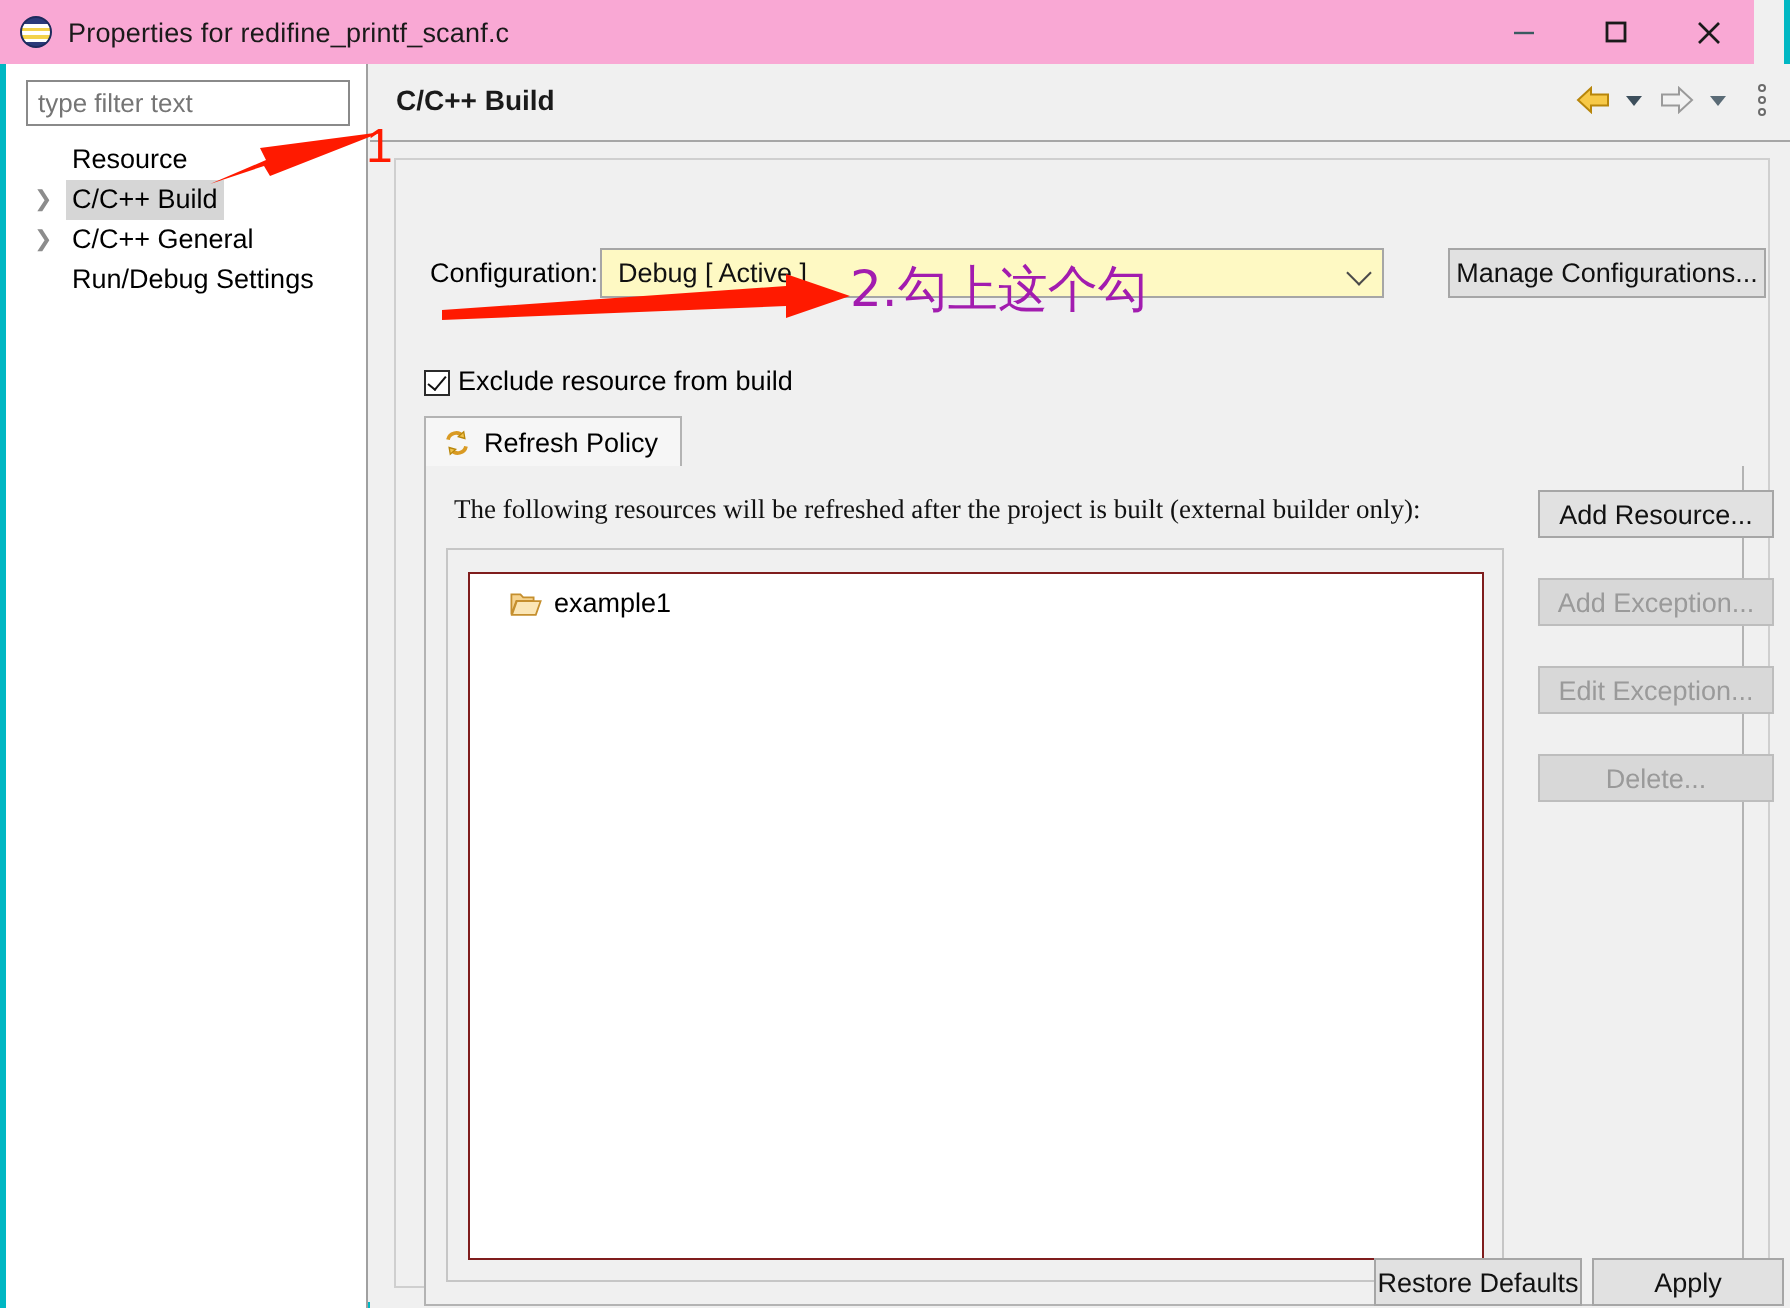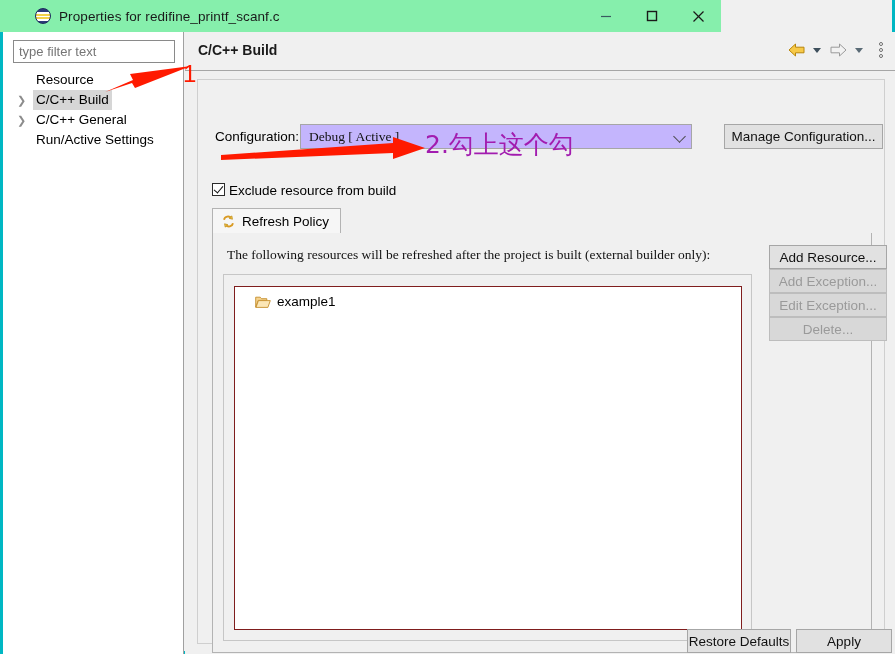--- a/index.html
+++ b/index.html
@@ -16,23 +16,23 @@
     position: relative;
     width: 895px; height: 654px;
     background: #f0f0f0;
     border-left: 3px solid #00b7c3;
     border-right: 3px solid #00b7c3;
     border-bottom: 3px solid #00b7c3;
   }
 
   
   #titlebar {
-    position: absolute; left: -3px; top: 0; width: 721px; height: 32px;
-    background: #86efac;
-    display: flex; align-items: center; padding-left: 25px;
+    position: absolute; left: -3px; top: 0; width: 877px; height: 32px;
+    background: #f9a8d4;
+    display: flex; align-items: center;
   }
   #app-icon {
     width: 16px; height: 16px; margin-left: 10px; margin-right: 8px;
     border-radius: 50%;
     background:
       linear-gradient(to bottom,
         #2b3a7a 0%, #2b3a7a 22%,
         #ffffff 22%, #ffffff 34%,
         #f3d24a 34%, #f3d24a 48%,
         #ffffff 48%, #ffffff 60%,
@@ -115,21 +115,21 @@
 
   
   #body-area {
     position: absolute; left: 12px; top: 47px; width: 688px; height: 565px;
     background: #f0f0f0; border: 1px solid #cfcfcf;
   }
 
   
   #config-label { position: absolute; left: 17px; top: 49px; font-size: 13.5px; }
   #config-combo-wrap { position:absolute; left:102px; top:44px; width:392px; height:25px;
-    background:#c4b5fd; border:1px solid #a6a6a6;font-family:Liberation Serif, serif; }
+    background:#fef9c3; border:1px solid #a6a6a6; }
   #config-value {
     position: absolute; left: 8px; top: 4px; font-size: 13.5px; color:#111;
     white-space: nowrap;
   }
   #config-chev {
     position: absolute; right: 7px; top: 7px;
     width: 9px; height: 9px;
     border-right: 1.6px solid #4a4a4a; border-bottom: 1.6px solid #4a4a4a;
     transform: rotate(45deg);
   }
@@ -140,21 +140,21 @@
     white-space: nowrap; cursor: default;
   }
   .btn.disabled { color: #9a9a9a; background: #d8d8d8; border-color:#bdbdbd;}
   #manage-btn {
     position: absolute; left: 526px; top: 44px; width: 159px; height: 25px;
   }
 
   
   #exclude-row {
     position: absolute; left: 14px; top: 103px;
-    display: flex; align-items: flex-start;
+    display: flex; align-items: flex-end;
   }
   .checkbox {
     width: 13px; height: 13px; background:#fff; border:1px solid #2b2b2b;
     position: relative; margin-right: 4px; flex: 0 0 auto;
   }
   .checkbox.checked::after {
     content:""; position:absolute; left:3px; top:0px;
     width:4px; height:8px; border-right:1.6px solid #111; border-bottom:1.6px solid #111;
     transform: rotate(40deg);
   }
@@ -201,21 +201,21 @@
     display: flex; align-items: center;
   }
   .folder-icon { width: 16px; height: 14px; flex:0 0 auto; }
   .res-label { font-size: 13.5px; margin-left: 6px; }
 
   
   #side-buttons {
     position: absolute; left: 556px; top: 12px; width: 118px;
   }
   #side-buttons .btn {
-    width: 118px; height: 24px; margin-bottom: 0;
+    width: 118px; height: 24px; margin-bottom: 20px;
   }
 
   
   #restore-btn {
     position: absolute; left: 684px; top: 629px; width: 104px; height: 24px;
   }
   #apply-btn {
     position: absolute; left: 793px; top: 629px; width: 96px; height: 24px;
   }
 
@@ -269,21 +269,21 @@
       </div>
       <div class="tree-item selected">
         <span class="chev">❯</span>
         <span class="tlabel">C/C++ Build</span>
       </div>
       <div class="tree-item">
         <span class="chev">❯</span>
         <span class="tlabel">C/C++ General</span>
       </div>
       <div class="tree-item">
-        <span class="tlabel">Run/Active Settings</span>
+        <span class="tlabel">Run/Debug Settings</span>
       </div>
     </div>
   </div>
 
   <div id="right">
 
     <div id="page-header">
       <div id="page-title">C/C++ Build</div>
       <div id="header-tools">
         <span class="nav-arrow">
@@ -307,21 +307,21 @@
     </div>
     <div id="header-rule"></div>
 
     <div id="body-area">
 
       <div id="config-label">Configuration:</div>
       <div id="config-combo-wrap">
         <span id="config-value">Debug  [ Active ]</span>
         <span id="config-chev"></span>
       </div>
-      <div id="manage-btn" class="btn">Manage Configuration...</div>
+      <div id="manage-btn" class="btn">Manage Configurations...</div>
 
       <div id="exclude-row">
         <span class="checkbox checked"></span>
         <span id="exclude-label">Exclude resource from build</span>
       </div>
 
       <div id="tab-strip">
         <div id="tab-refresh">
           <span class="refresh-icon">
             <svg width="15" height="15" viewBox="0 0 16 16">

